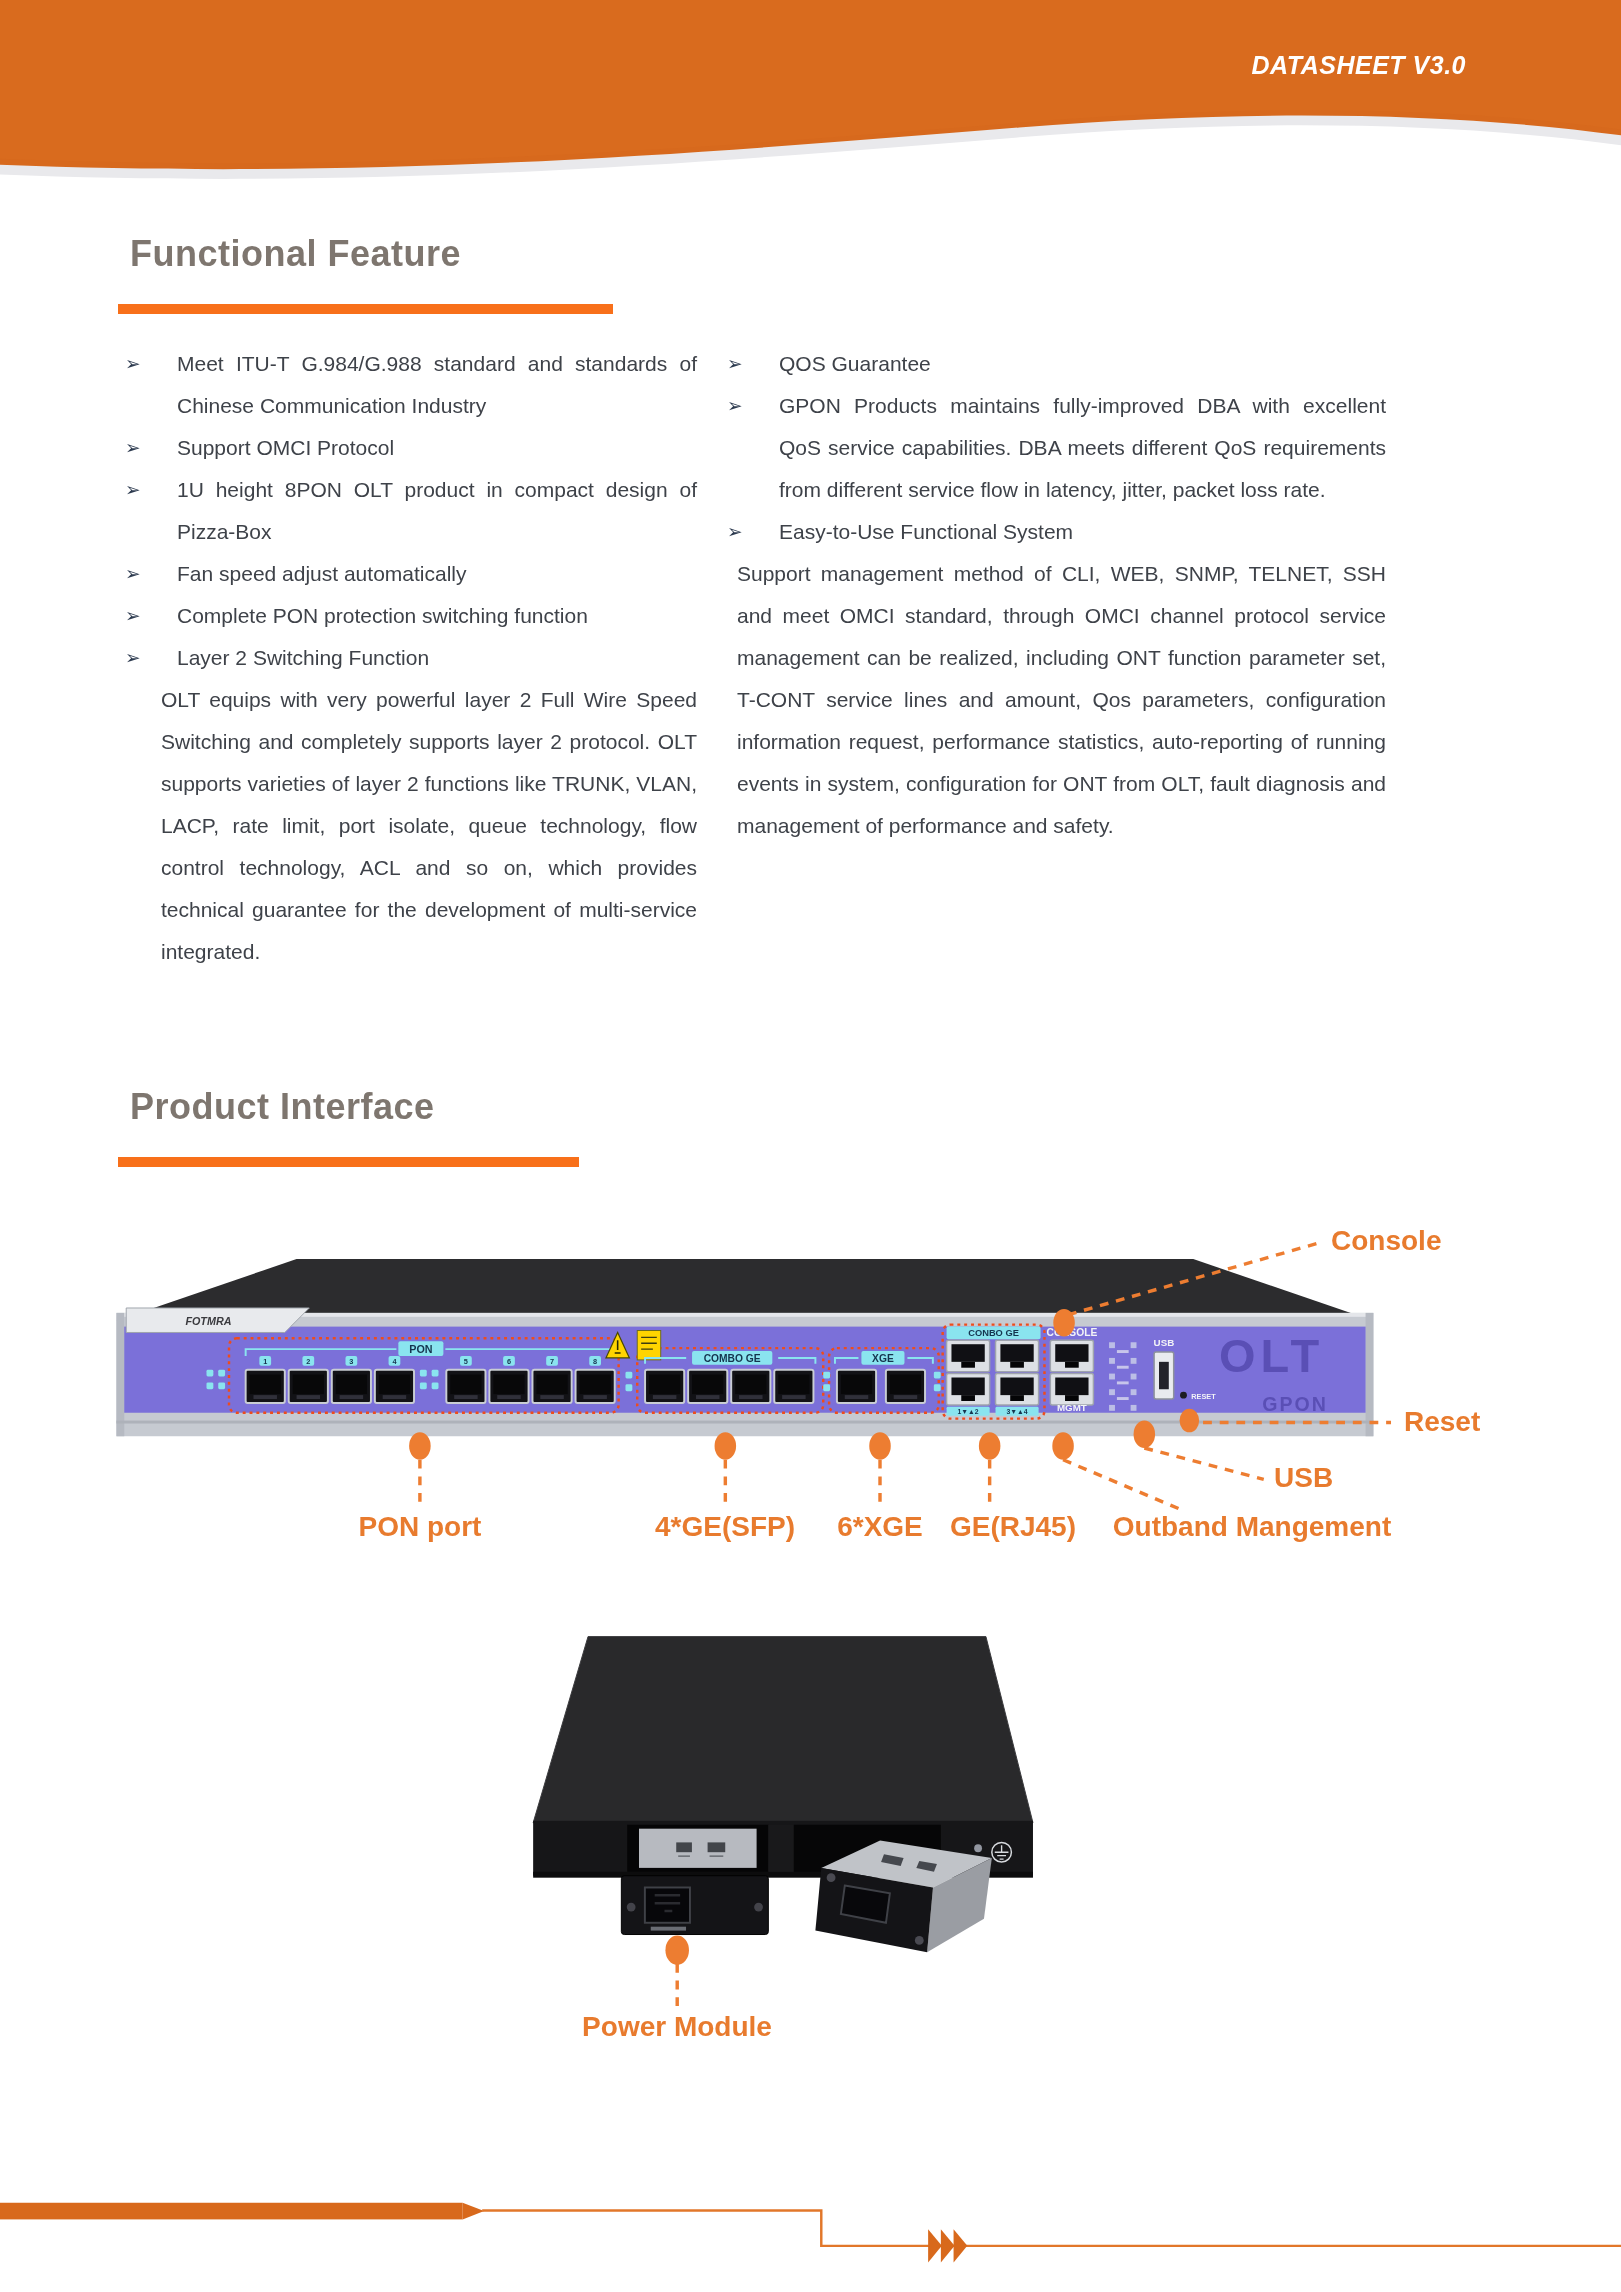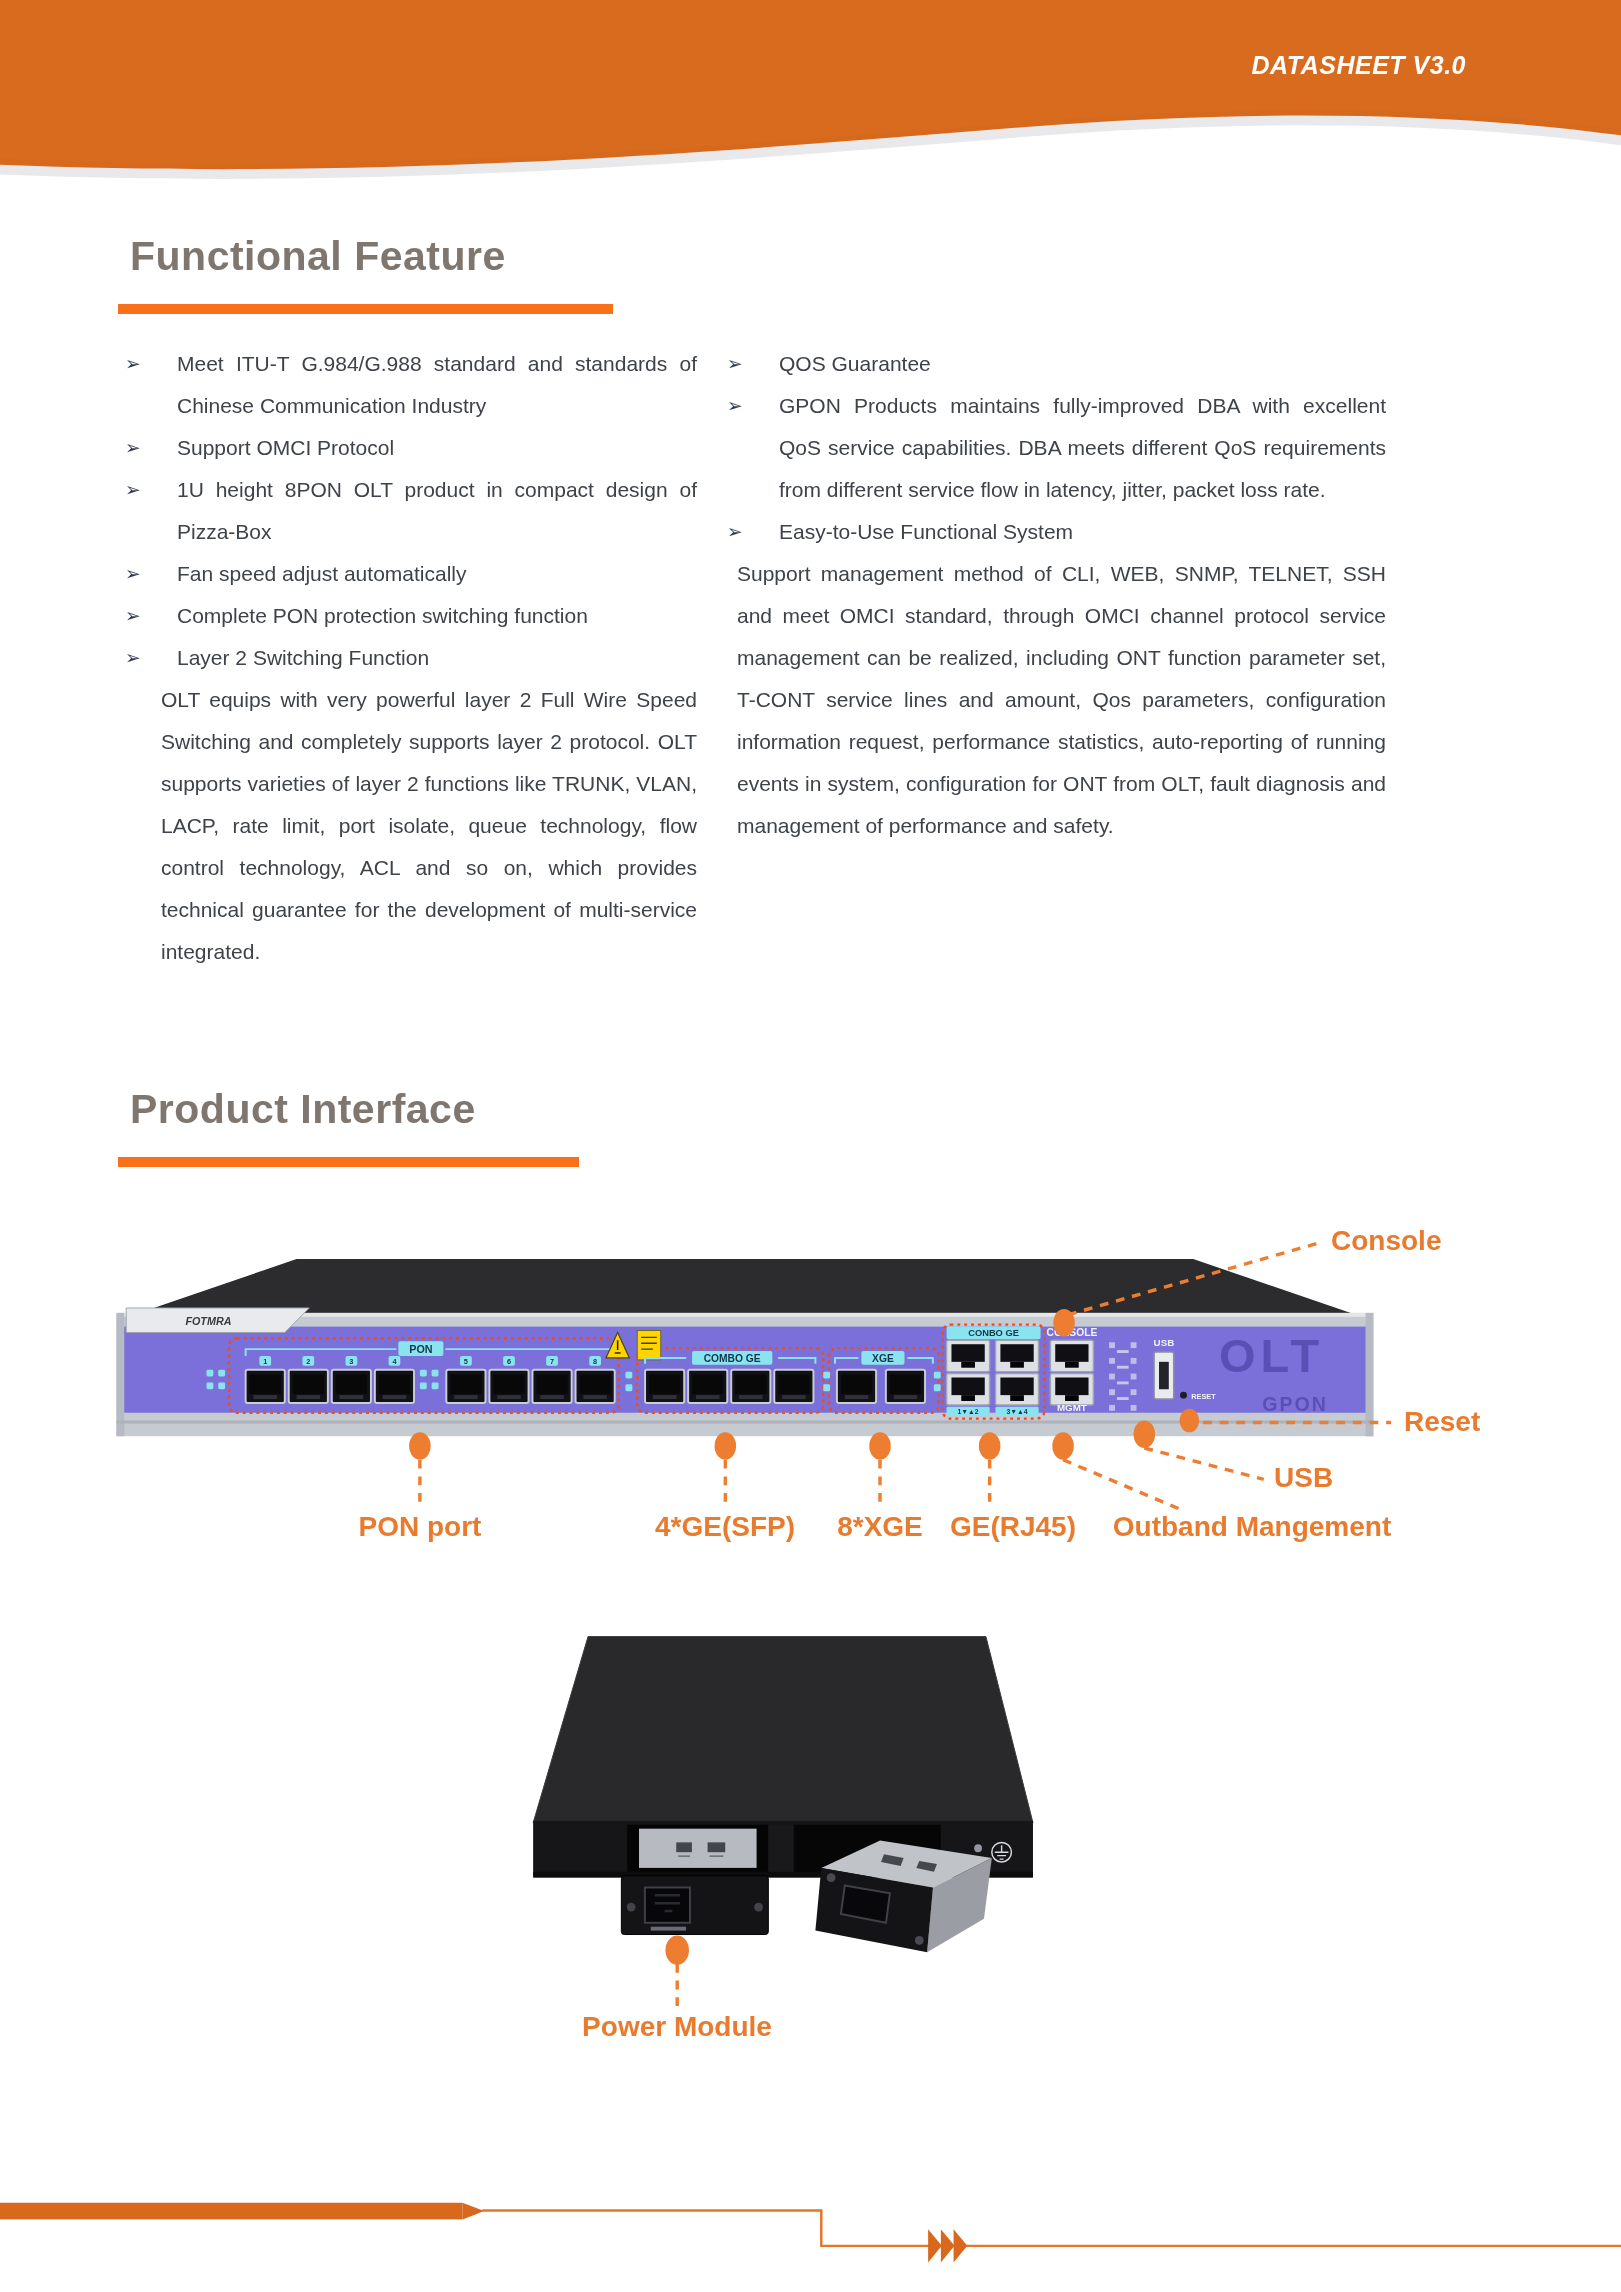--- a/index.html
+++ b/index.html
@@ -2,21 +2,21 @@
 <html><head>
 <meta charset="utf-8">
 <style>
   html,body{margin:0;padding:0;}
   body{
     width:1621px;height:2293px;position:relative;background:#ffffff;
     font-family:"Liberation Sans",sans-serif;overflow:hidden;
     --header_orange:#d7691d; --accent_orange:#f8701a; --callout_orange:#e87b2e;
     --heading_gray:#7e766f; --body_text:#3e4249; --bullet_navy:#2c3a4f;
   }
-  .h2{position:absolute;font-size:41px;font-weight:bold;color:var(--heading_gray);letter-spacing:0.5px;white-space:nowrap;}
+  .h2{position:absolute;font-size:36px;font-weight:bold;color:var(--heading_gray);letter-spacing:0.5px;white-space:nowrap;}
   .h2bar{position:absolute;height:9.8px;background:var(--accent_orange);}
   .col{position:absolute;font-size:21px;line-height:42px;color:var(--body_text);}
   .bullet-row{display:flex;align-items:flex-start;}
   .bullet-marker{flex:0 0 52px;color:var(--bullet_navy);font-size:18.6px;}
   .bullet-text{flex:1;text-align:justify;text-justify:inter-word;}
   .para{text-align:justify;text-justify:inter-word;margin-left:36px;}
   .para.indented{margin-left:10px;}
   .callout{position:absolute;color:var(--callout_orange);font-weight:bold;font-size:28px;white-space:nowrap;}
   .centered{transform:translateX(-50%);}
   .hdr-text{position:absolute;top:51px;right:155px;color:#ffffff;font-size:25px;font-style:italic;font-weight:bold;letter-spacing:0.5px;}
@@ -237,21 +237,21 @@
     <ellipse class="dot" cx="1214" cy="1450" rx="10" ry="12"></ellipse>
     <ellipse class="dot" cx="1086" cy="1350" rx="11" ry="14"></ellipse>
   </g>
 </svg>
 
 <div class="callout" style="left:1331px;top:1225px;">Console</div>
 <div class="callout" style="left:1404px;top:1406px;">Reset</div>
 <div class="callout" style="left:1274px;top:1462px;">USB</div>
 <div class="callout centered" style="left:420px;top:1511px;">PON port</div>
 <div class="callout centered" style="left:725px;top:1511px;text-align:center;">4*GE(SFP)</div>
-<div class="callout centered" style="left:880px;top:1511px;">8*XGE</div>
+<div class="callout centered" style="left:880px;top:1511px;">6*XGE</div>
 <div class="callout centered" style="left:1013px;top:1511px;">GE(RJ45)</div>
 <div class="callout centered" style="left:1252px;top:1511px;">Outband Mangement</div>
 
 <svg style="left:0;top:1607px;" width="1621" height="461" viewBox="0 1640 1654 470">
   <polygon points="600,1670 1006,1670 1054,1860 544,1860" fill="#29292b"></polygon>
   <polygon points="600,1670 1006,1670 1054,1860 544,1860" fill="none" stroke="#3a3a3d" stroke-width="1"></polygon>
   <rect x="544" y="1858" width="510" height="56" fill="#161618"></rect>
   <rect x="544" y="1910" width="510" height="6" fill="#0c0c0d"></rect>
 
   <rect x="640" y="1862" width="144" height="48" fill="#050506"></rect>

